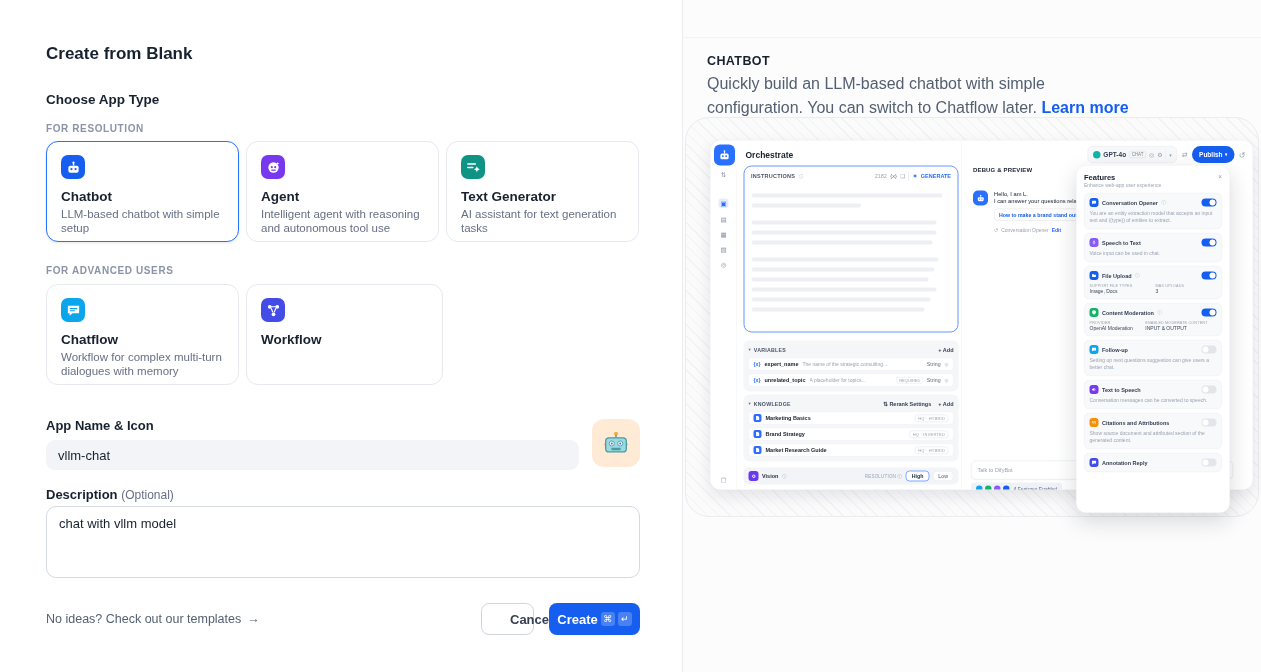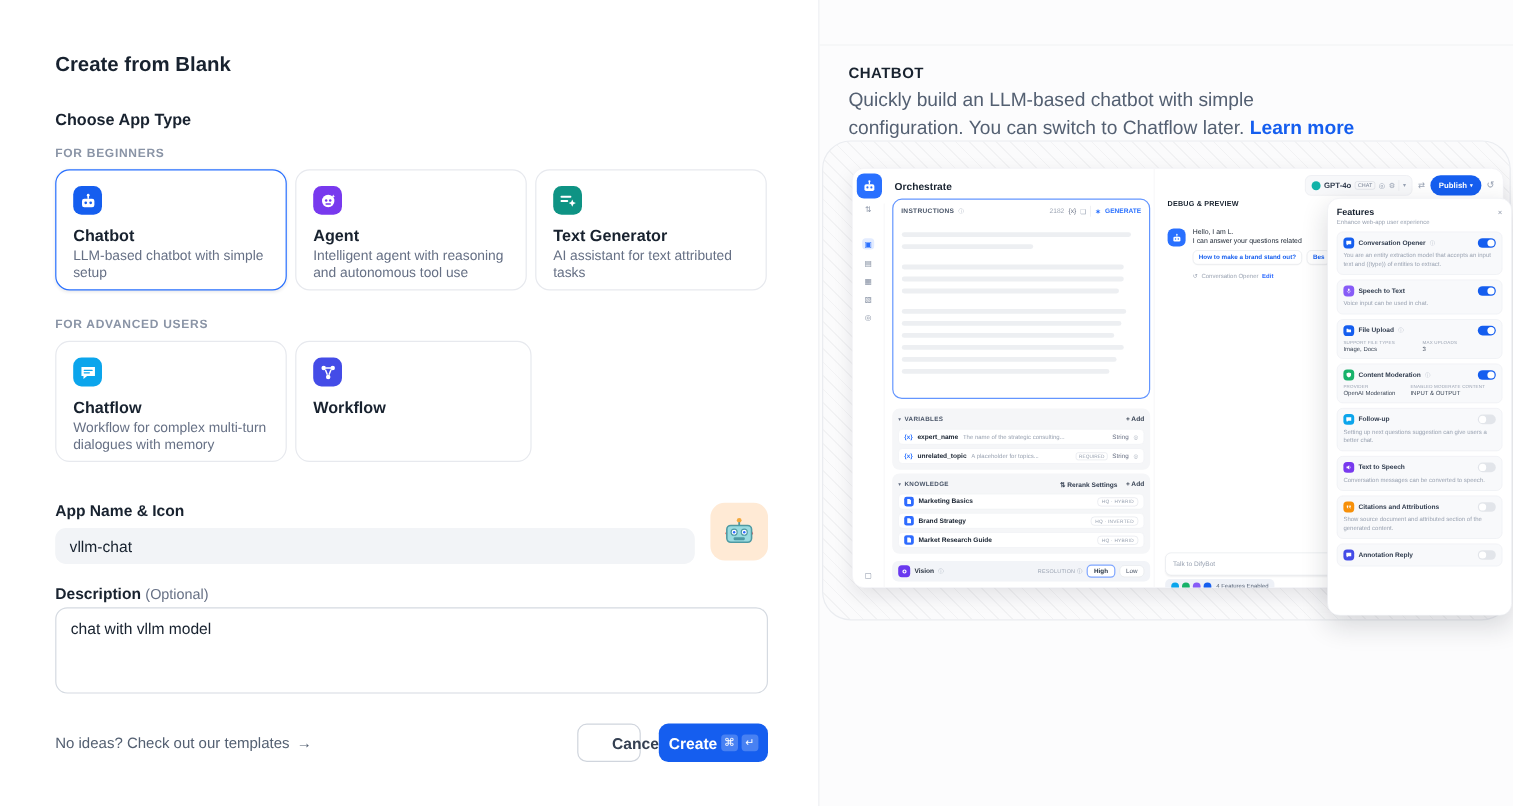--- a/index.html
+++ b/index.html
@@ -113,21 +113,21 @@
   .od-chip.cut { max-width:42px; overflow:hidden; }
   .od-opener { display:flex; align-items:center; gap:6px; margin-top:13px; font-size:10px; color:#9aa3b2; }
   .od-edit { color:#2e6bff; font-weight:600; }
   .od-input { position:absolute; left:18px; top:640px; width:524px; height:38px; background:#fff; border:1px solid #e4e7ec; border-radius:10px;
               line-height:36px; padding:0 12px; font-size:11px; color:#9aa3b2; box-shadow:0 1px 3px rgba(16,24,40,.06); }
   .od-feat { position:absolute; left:18px; top:684px; height:24px; background:#eef1f7; border-radius:8px;
              display:inline-flex; align-items:center; gap:5px; padding:0 10px; }
   .fdot { width:13px; height:13px; border-radius:50%; }
   .od-featlabel { font-size:10px; color:#525e71; margin-left:3px; }
 
-  .feat-outer { position:absolute; left:420px; top:47px; width:154px; height:348px; z-index:2; }
+  .feat-outer { position:absolute; left:390px; top:47px; width:154px; height:348px; z-index:2; }
   .feat { position:relative; width:308px; height:696px; background:#fff; border:1px solid #e9ebf0; border-radius:20px;
           box-shadow:0 16px 44px rgba(16,24,40,.16); padding:14px 15px; overflow:hidden; }
   .f-head { display:flex; align-items:center; }
   .f-title { font-size:15px; font-weight:700; color:#16202e; }
   .f-close { margin-left:auto; font-size:13px; color:#8a94a6; }
   .f-sub { font-size:10px; color:#9aa3b2; margin:3px 0 10px; }
   .f-item { background:#f8f9fb; border:1px solid #ebedf1; border-radius:10px; padding:9px 10px; margin-bottom:8px; }
   .fi-head { display:flex; align-items:center; gap:7px; }
   .fi-icon { width:18px; height:18px; border-radius:6px; display:flex; align-items:center; justify-content:center; flex:none; }
   .fi-name { font-size:11px; font-weight:700; color:#313d4f; white-space:nowrap; }
@@ -144,21 +144,21 @@
 </style>
 </head>
 <body>
 
 <div class="page">
 
   <section class="modal">
     <h1 class="m-title">Create from Blank</h1>
     <h2 class="m-choose">Choose App Type</h2>
 
-    <div class="seclabel" style="top:123px">FOR BEGINNERS</div>
+    <div class="seclabel" style="top:123px">FOR RESOLUTION</div>
     <div class="cardrow" style="top:141px">
       <div class="appcard selected">
         <div class="cardicon" style="background:#155eef;color:#155eef">
           <svg width="15" height="15" viewBox="0 0 16 16">
               <rect x="2.5" y="6" width="11" height="7.5" rx="2" fill="#fff"></rect>
               <rect x="7.3" y="3.4" width="1.4" height="2.6" fill="#fff"></rect>
               <circle cx="8" cy="2.8" r="1.2" fill="#fff"></circle>
               <circle cx="5.8" cy="9.6" r="1.2" fill="currentColor"></circle>
               <circle cx="10.2" cy="9.6" r="1.2" fill="currentColor"></circle>
             </svg>
@@ -180,21 +180,21 @@
         <div class="carddesc">Intelligent agent with reasoning and autonomous tool use</div>
       </div>
       <div class="appcard">
         <div class="cardicon" style="background:#0e9384">
           <svg width="15" height="15" viewBox="0 0 16 16">
               <path d="M2 4.2h8M2 8h5.2" stroke="#fff" stroke-width="1.7" stroke-linecap="round"></path>
               <path d="M11.6 6.6l1 2.2 2.2 1-2.2 1-1 2.2-1-2.2-2.2-1 2.2-1z" fill="#fff"></path>
             </svg>
         </div>
         <div class="cardtitle">Text Generator</div>
-        <div class="carddesc">AI assistant for text attributed tasks</div>
+        <div class="carddesc">AI assistant for text generation tasks</div>
       </div>
     </div>
 
     <div class="seclabel" style="top:265px">FOR ADVANCED USERS</div>
     <div class="cardrow" style="top:284px">
       <div class="appcard">
         <div class="cardicon" style="background:#0ba5ec">
           <svg width="15" height="15" viewBox="0 0 16 16">
               <path d="M2 3h12v8H7l-3.2 2.6V11H2z" fill="#fff"></path>
               <path d="M4.5 6h7M4.5 8.2h4.5" stroke="#0ba5ec" stroke-width="1.2" stroke-linecap="round"></path>

